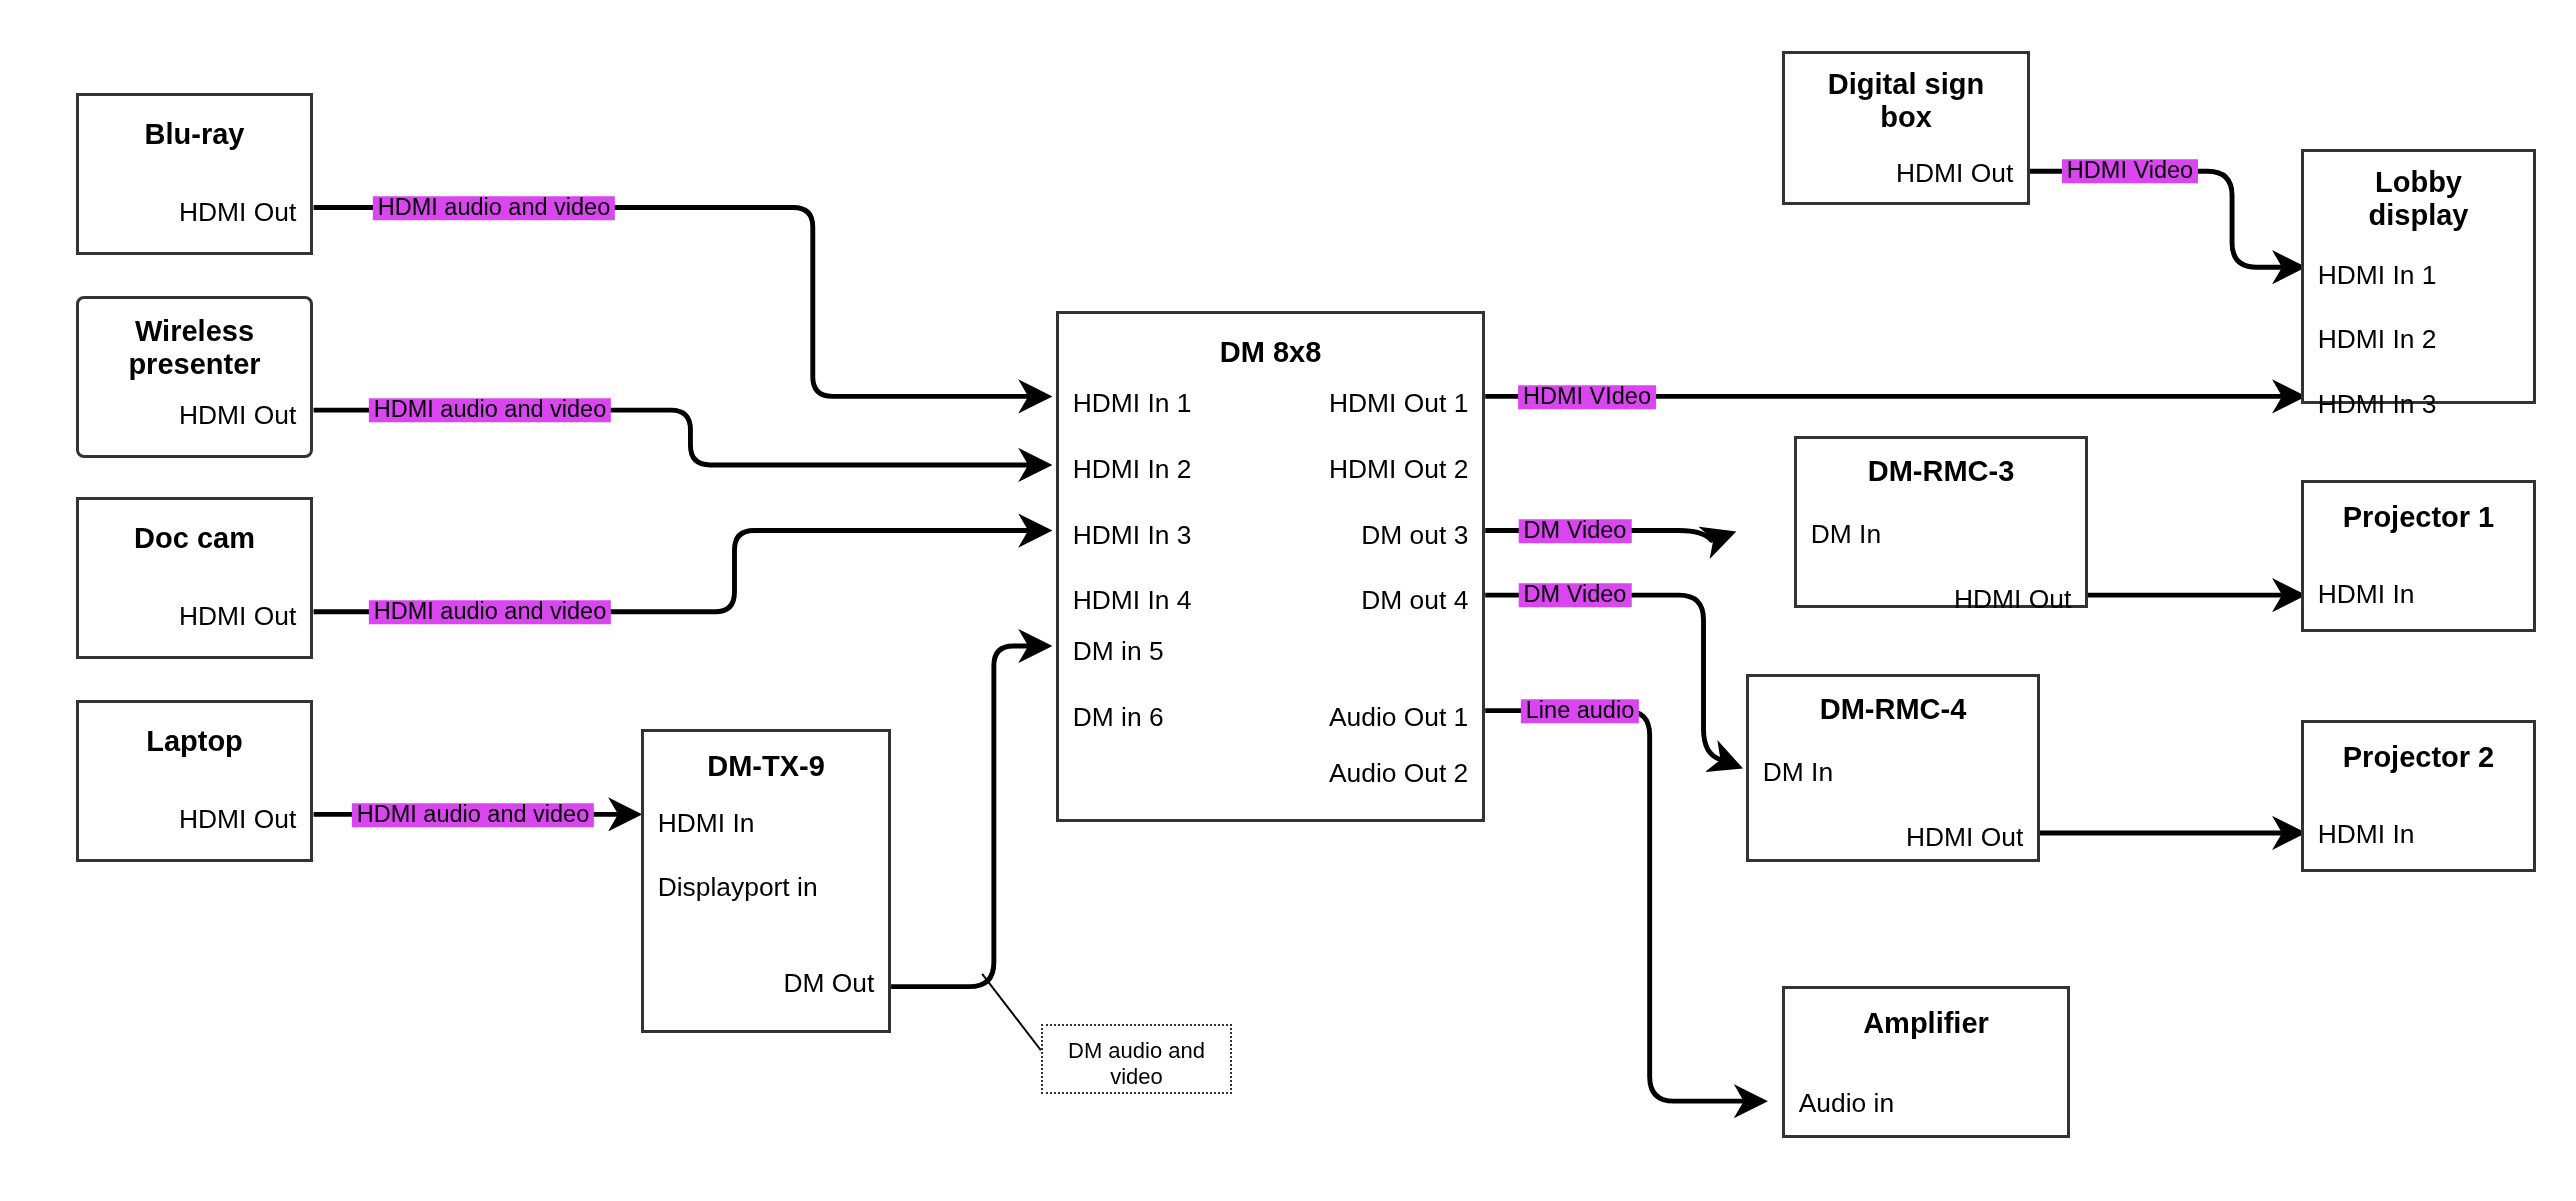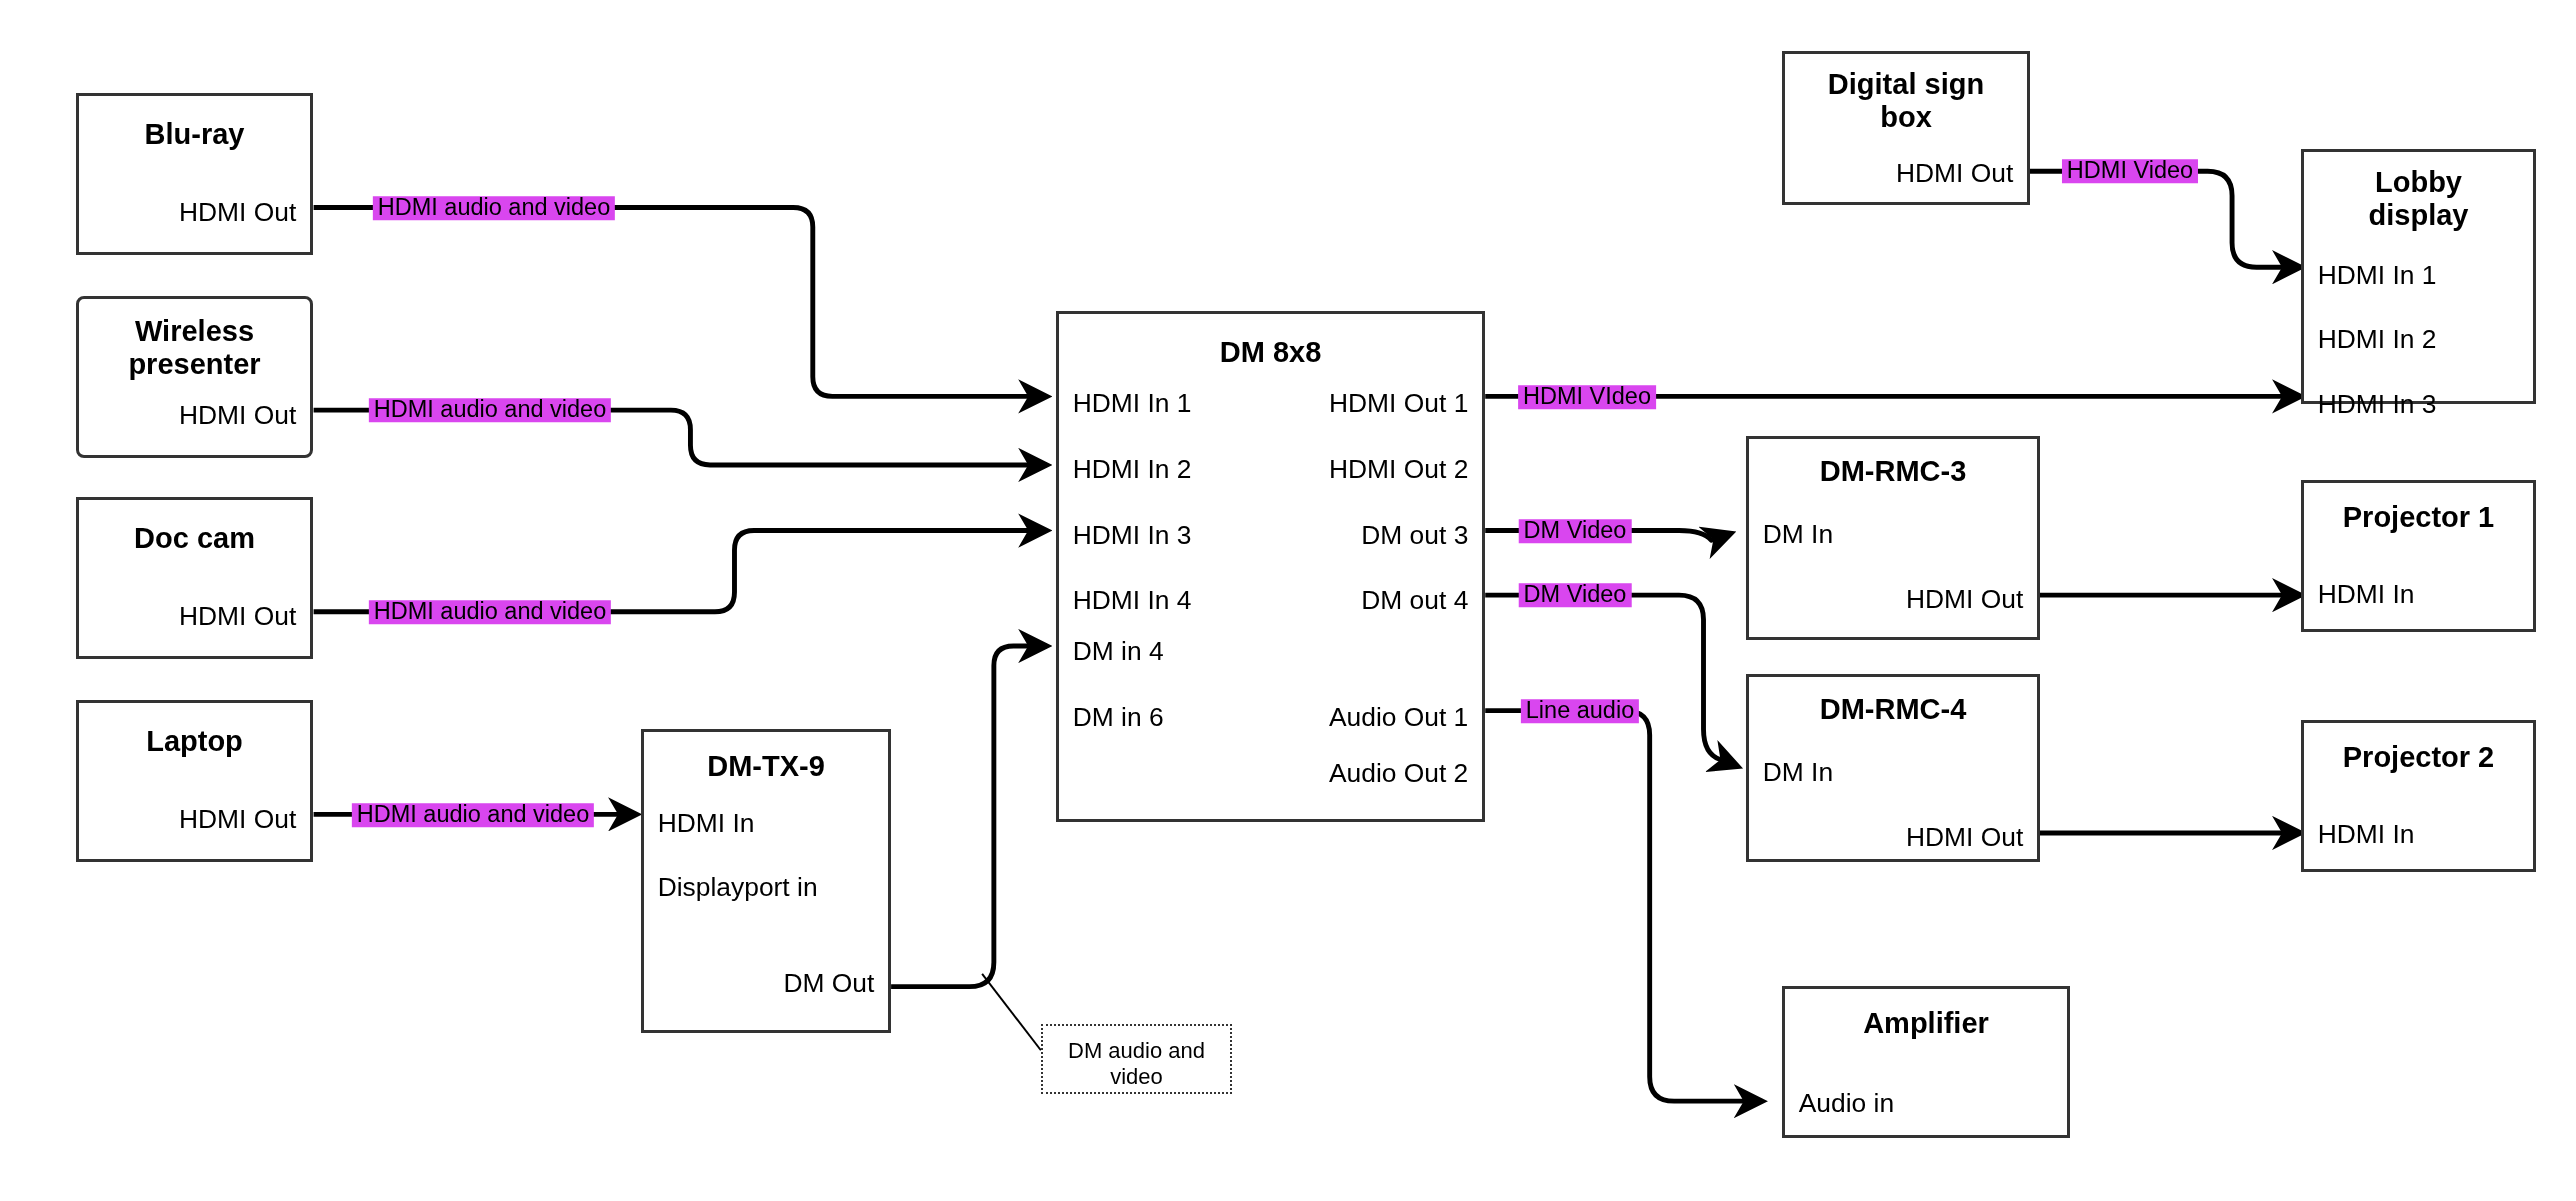--- a/index.html
+++ b/index.html
@@ -161,21 +161,21 @@
     <div class="port right fs-port" style="top:238px;">DM Out</div>
   </div>
 
   <div class="node" style="left:1056px; top:311px; width:429px; height:511px;">
     <div class="node-title fs-title" style="top:21.5px;">DM 8x8</div>
 
     <div class="port left fs-port" style="top:76px;">HDMI In 1</div>
     <div class="port left fs-port" style="top:142px;">HDMI In 2</div>
     <div class="port left fs-port" style="top:208px;">HDMI In 3</div>
     <div class="port left fs-port" style="top:273px;">HDMI In 4</div>
-    <div class="port left fs-port" style="top:324px;">DM in 4</div>
+    <div class="port left fs-port" style="top:324px;">DM in 5</div>
     <div class="port left fs-port" style="top:390px;">DM in 6</div>
 
     <div class="port right fs-port" style="top:76px;">HDMI Out 1</div>
     <div class="port right fs-port" style="top:142px;">HDMI Out 2</div>
     <div class="port right fs-port" style="top:208px;">DM out 3</div>
     <div class="port right fs-port" style="top:273px;">DM out 4</div>
     <div class="port right fs-port" style="top:390px;">Audio Out 1</div>
     <div class="port right fs-port" style="top:446px;">Audio Out 2</div>
   </div>
 
@@ -184,21 +184,21 @@
     <div class="port right fs-port" style="top:106px;">HDMI Out</div>
   </div>
 
   <div class="node" style="left:2301px; top:149px; width:235px; height:255px;">
     <div class="node-title fs-title" style="top:13.7px; padding:0 35px;">Lobby display</div>
     <div class="port left fs-port" style="top:110px;">HDMI In 1</div>
     <div class="port left fs-port" style="top:174px;">HDMI In 2</div>
     <div class="port left fs-port" style="top:239px;">HDMI In 3</div>
   </div>
 
-  <div class="node" style="left:1746px; top:436px; width:294px; height:204px;">
+  <div class="node" style="left:1794px; top:436px; width:294px; height:172px;">
     <div class="node-title fs-title" style="top:15.7px;">DM-RMC-3</div>
     <div class="port left fs-port" style="top:82px;">DM In</div>
     <div class="port right fs-port" style="top:147px;">HDMI Out</div>
   </div>
 
   <div class="node" style="left:1746px; top:674px; width:294px; height:188px;">
     <div class="node-title fs-title" style="top:15.7px;">DM-RMC-4</div>
     <div class="port left fs-port" style="top:82px;">DM In</div>
     <div class="port right fs-port" style="top:147px;">HDMI Out</div>
   </div>

